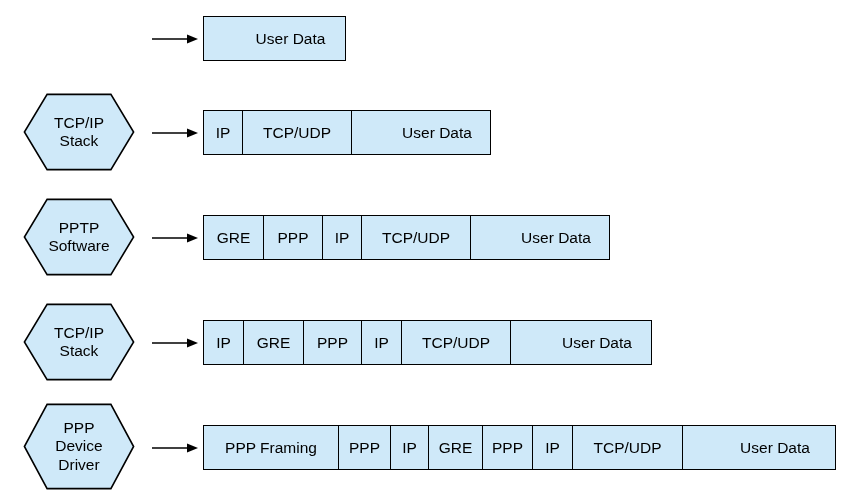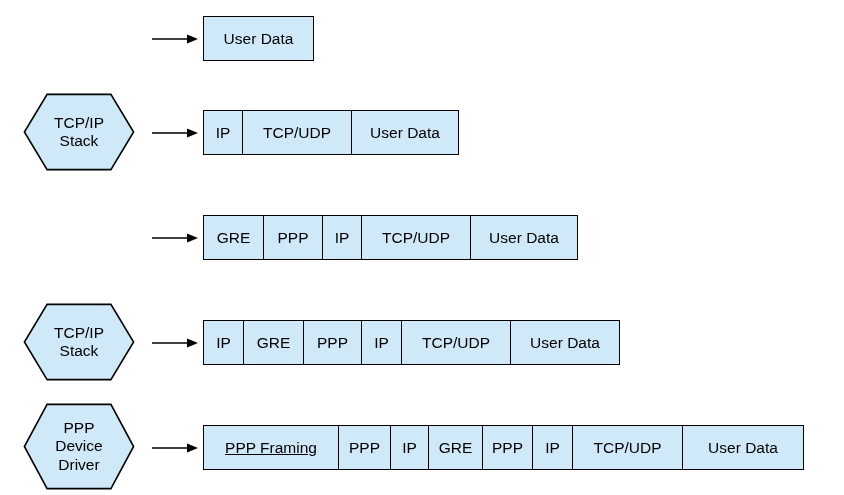--- a/index.html
+++ b/index.html
@@ -69,20 +69,21 @@
     justify-content: center;
     font-size: 15.5px;
     color: #000000;
     border-right: 1.6px solid #000000;
     background: #cfe9f9;
     white-space: nowrap;
     overflow: hidden;
   }
   .packet .cell:last-child {
     border-right: none;
+    margin-left: 32px;
   }
 </style>
 </head>
 <body>
 
 <div id="diagram">
     <svg class="arrow" width="46" height="14" viewBox="0 0 46 14" style="left: 152px; top: 32px;">
       <line x1="0" y1="7" x2="36" y2="7" stroke="#000000" stroke-width="1.5"></line>
       <polygon points="35,2.4000000000000004 46,7 35,11.6" fill="#000000"></polygon>
     </svg>
@@ -97,20 +98,27 @@
 Stack</div>
     </div>
     <svg class="arrow" width="46" height="14" viewBox="0 0 46 14" style="left: 152px; top: 126px;">
       <line x1="0" y1="7" x2="36" y2="7" stroke="#000000" stroke-width="1.5"></line>
       <polygon points="35,2.4000000000000004 46,7 35,11.6" fill="#000000"></polygon>
     </svg>
     <div class="packet" style="left: 203px; top: 110px;">
       <div class="cell" style="width: 39px; flex: 0 0 39px;">IP</div>
       <div class="cell" style="width: 109px; flex: 0 0 109px;">TCP/UDP</div>
       <div class="cell" style="width: 106px; flex: 0 0 106px;">User Data</div>
+    </div>
+    <div class="stage" style="left: 23px; top: 198px; width: 112px; height: 78px;">
+      <svg width="112" height="78" viewBox="0 0 112 78">
+        <polygon points="24.1,1.4 87.9,1.4 110.6,39.0 87.9,76.6 24.1,76.6 1.4,39.0" fill="#cfe9f9" stroke="#000000" stroke-width="1.6" stroke-linejoin="miter"></polygon>
+      </svg>
+      <div class="stage-label">PPTP
+Software</div>
     </div>
     <svg class="arrow" width="46" height="14" viewBox="0 0 46 14" style="left: 152px; top: 231px;">
       <line x1="0" y1="7" x2="36" y2="7" stroke="#000000" stroke-width="1.5"></line>
       <polygon points="35,2.4000000000000004 46,7 35,11.6" fill="#000000"></polygon>
     </svg>
     <div class="packet" style="left: 203px; top: 215px;">
       <div class="cell" style="width: 60px; flex: 0 0 60px;">GRE</div>
       <div class="cell" style="width: 59px; flex: 0 0 59px;">PPP</div>
       <div class="cell" style="width: 39px; flex: 0 0 39px;">IP</div>
       <div class="cell" style="width: 109px; flex: 0 0 109px;">TCP/UDP</div>
@@ -141,21 +149,21 @@
       </svg>
       <div class="stage-label">PPP
 Device
 Driver</div>
     </div>
     <svg class="arrow" width="46" height="14" viewBox="0 0 46 14" style="left: 152px; top: 441px;">
       <line x1="0" y1="7" x2="36" y2="7" stroke="#000000" stroke-width="1.5"></line>
       <polygon points="35,2.4000000000000004 46,7 35,11.6" fill="#000000"></polygon>
     </svg>
     <div class="packet" style="left: 203px; top: 425px;">
-      <div class="cell" style="width: 135px; flex: 0 0 135px; text-decoration: underline;">PPP Framing</div>
+      <div class="cell" style="width: 135px; flex: 0 0 135px;">PPP Framing</div>
       <div class="cell" style="width: 52px; flex: 0 0 52px;">PPP</div>
       <div class="cell" style="width: 38px; flex: 0 0 38px;">IP</div>
       <div class="cell" style="width: 54px; flex: 0 0 54px;">GRE</div>
       <div class="cell" style="width: 50px; flex: 0 0 50px;">PPP</div>
       <div class="cell" style="width: 40px; flex: 0 0 40px;">IP</div>
       <div class="cell" style="width: 110px; flex: 0 0 110px;">TCP/UDP</div>
       <div class="cell" style="width: 120px; flex: 0 0 120px;">User Data</div>
     </div>
   </div>
 

